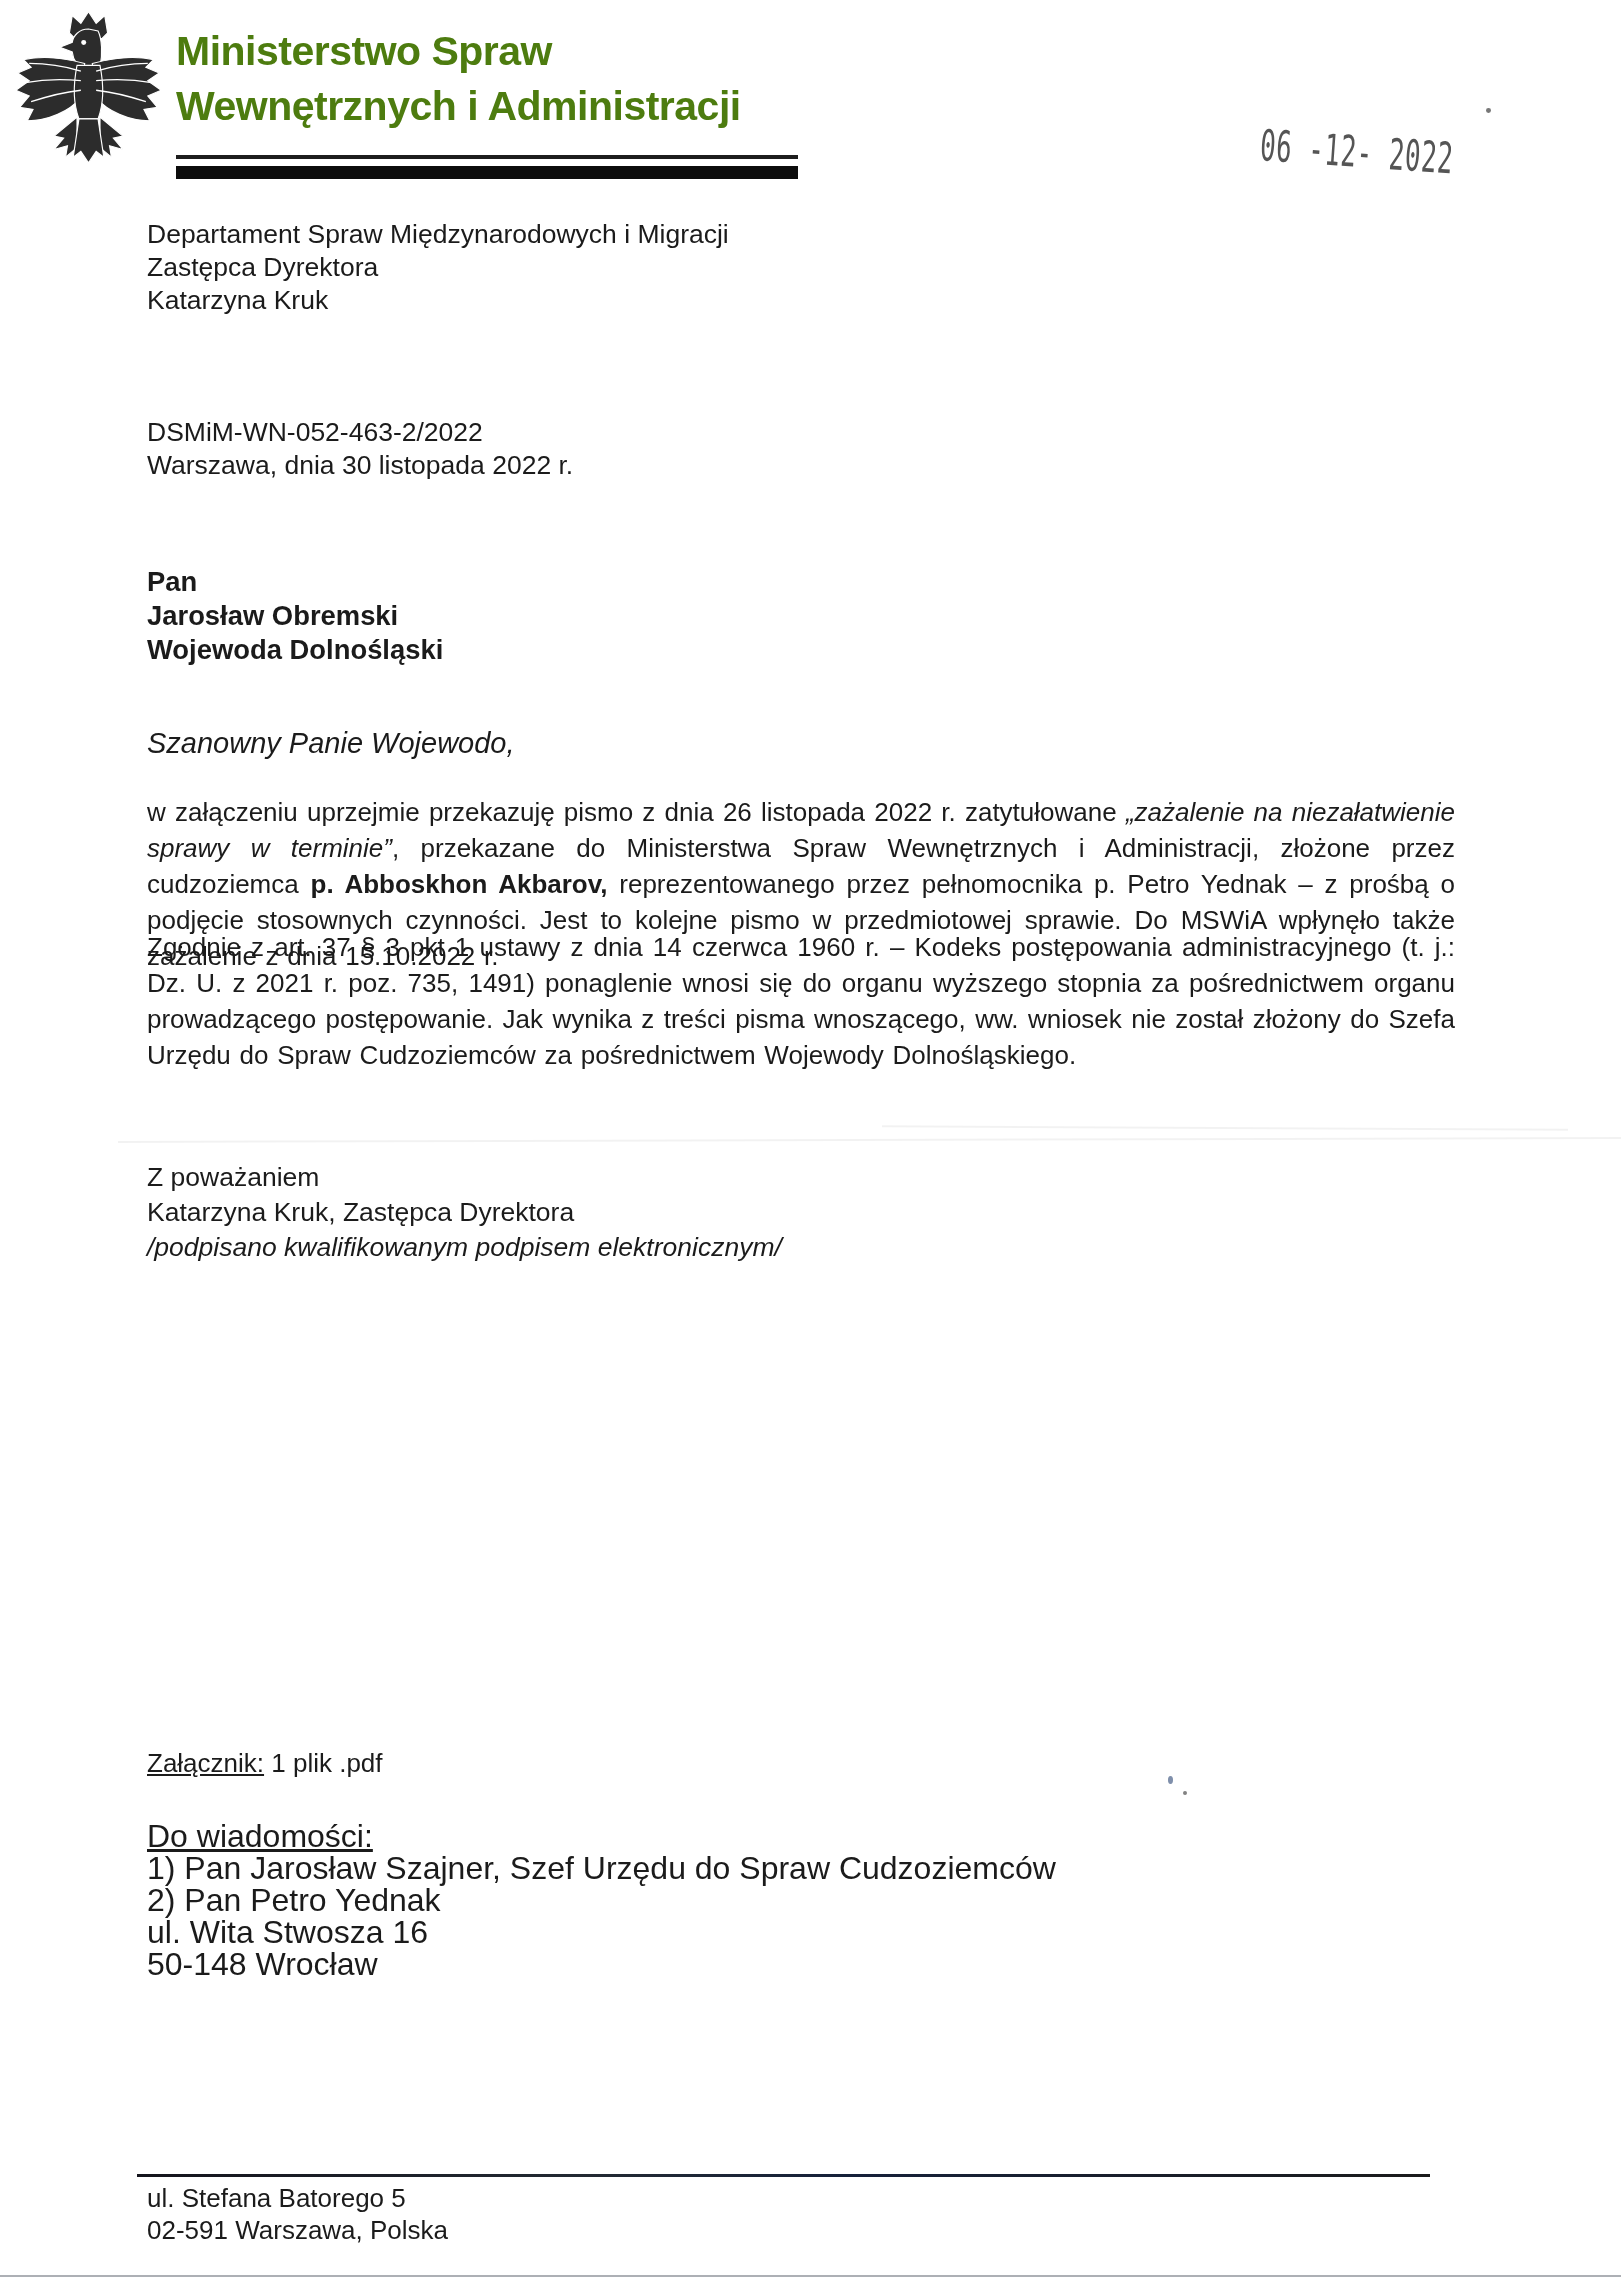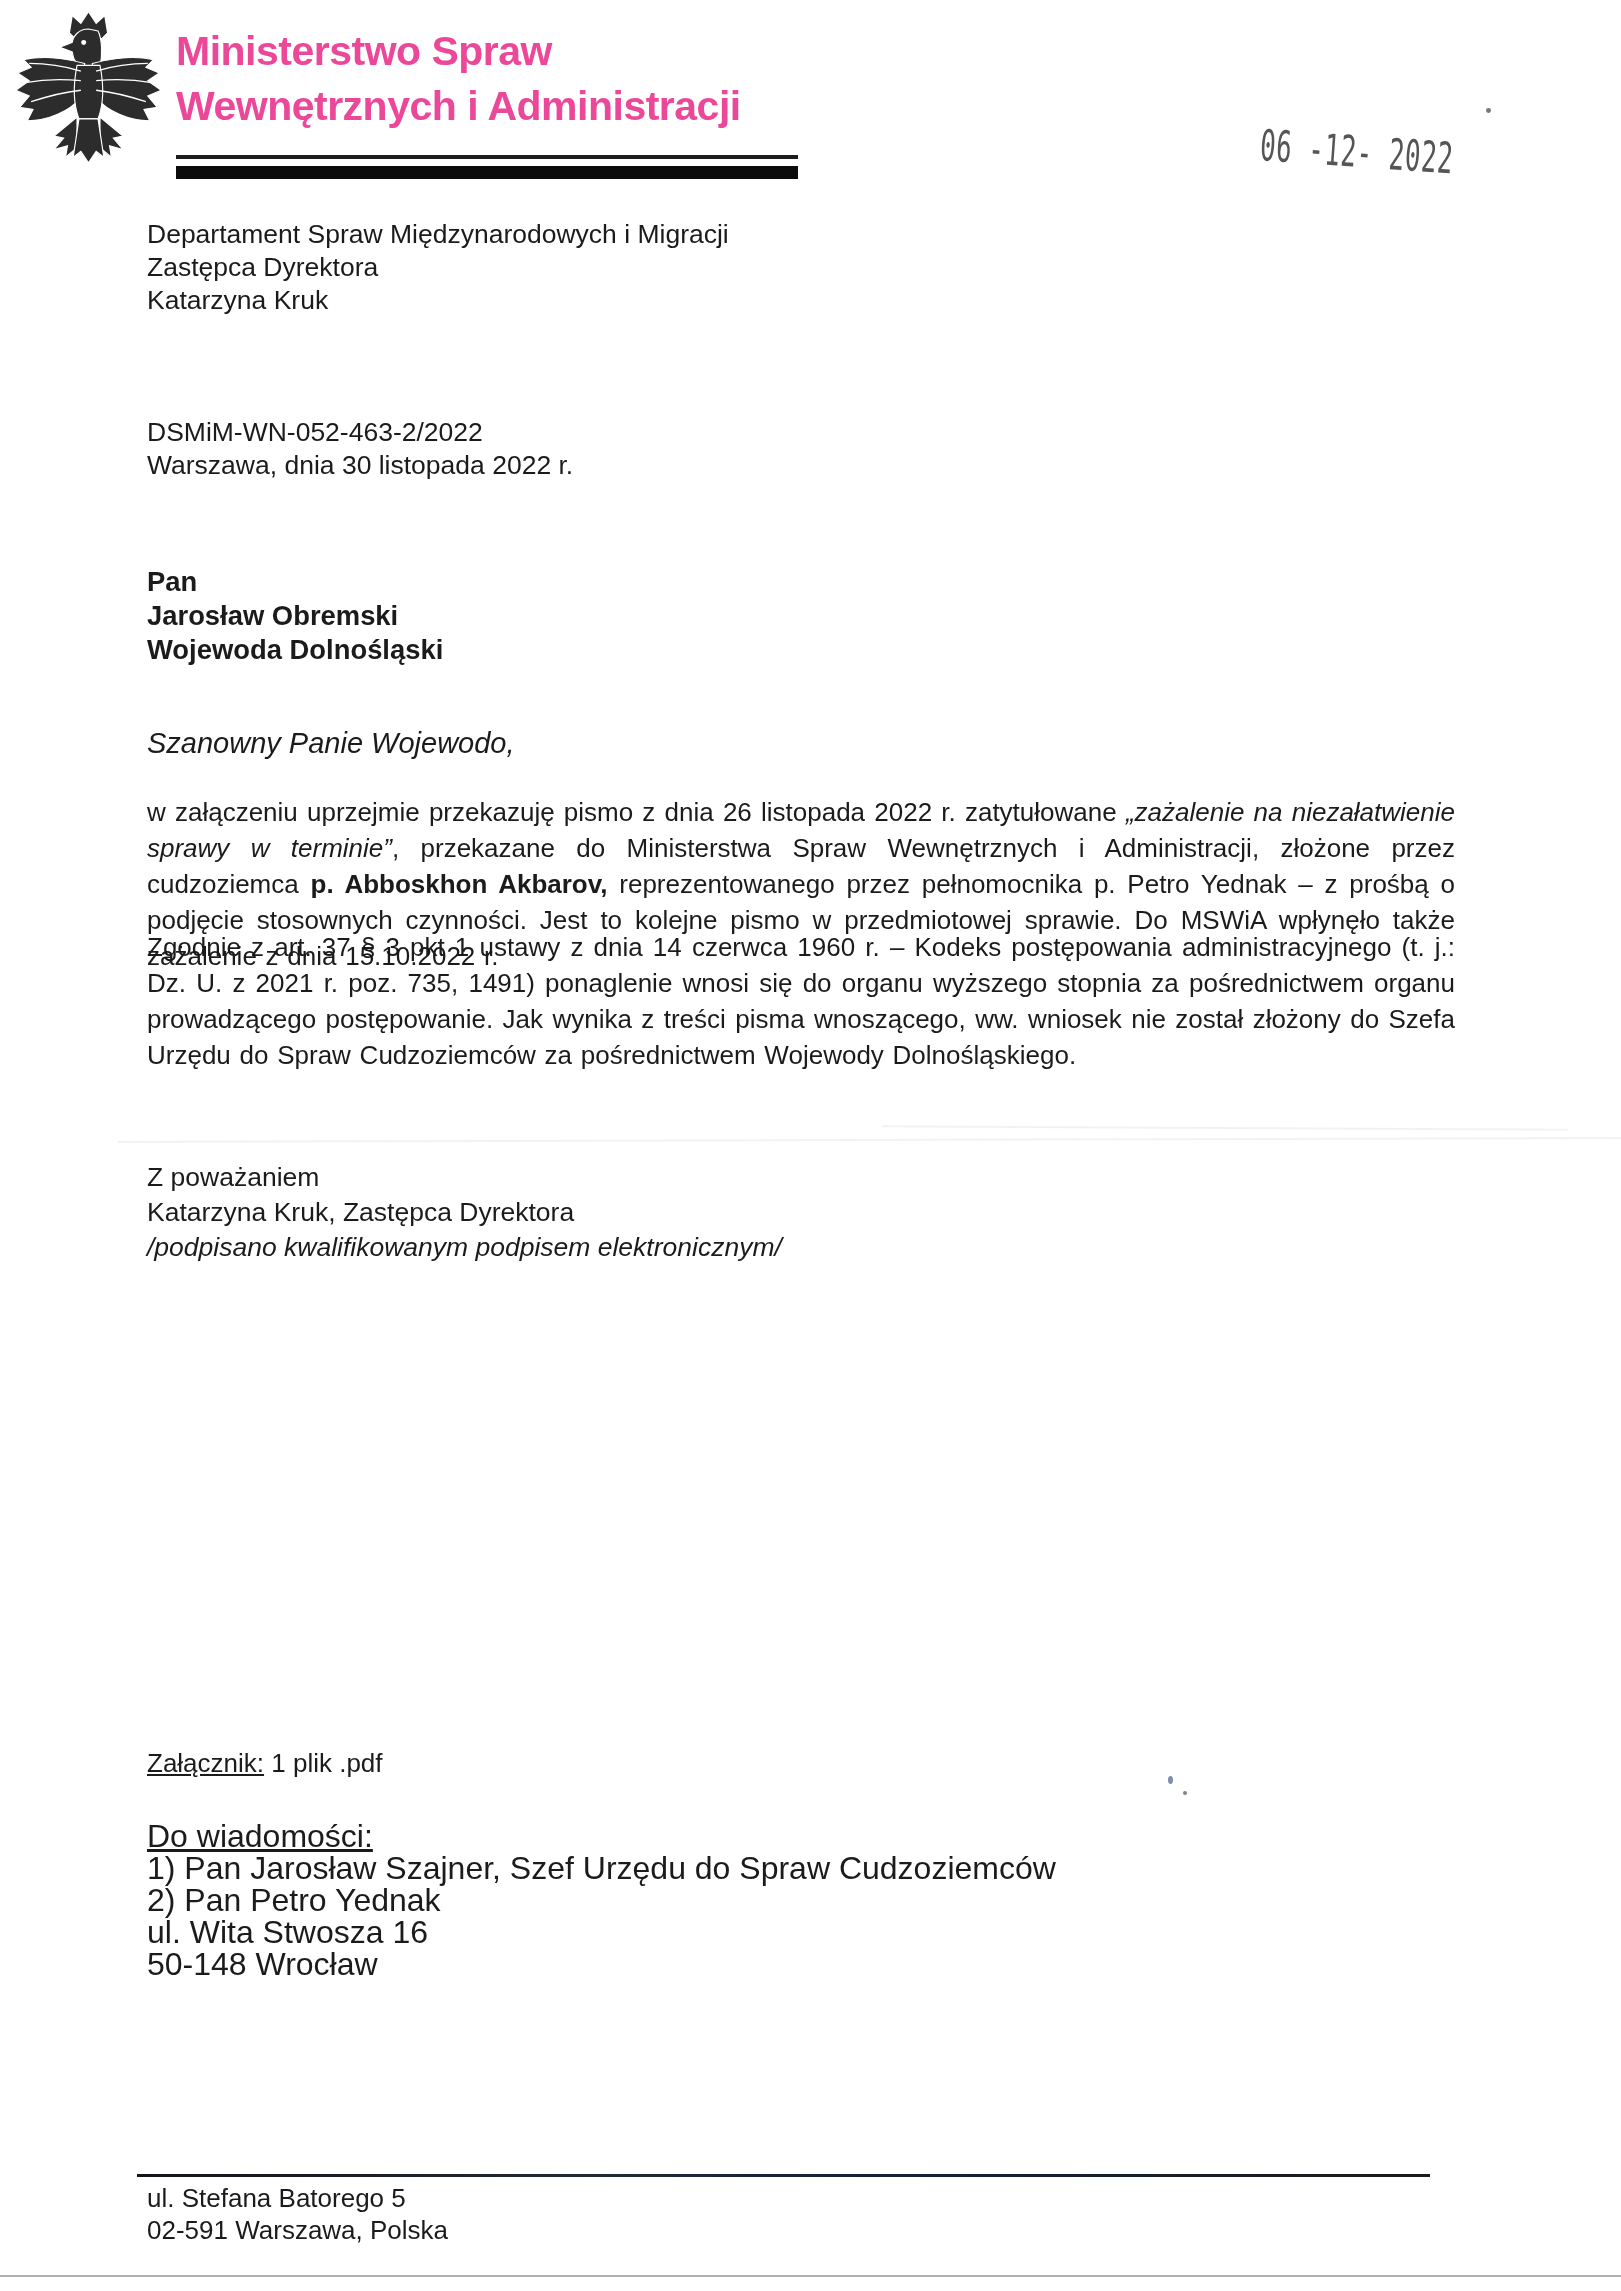--- a/index.html
+++ b/index.html
@@ -12,21 +12,21 @@
     color:#1b1b1b;
     overflow:hidden;
   }
   .abs { position:absolute; }
 
   
   .emblem { left:11.8px; top:3.9px; width:153px; height:182px; }
   .ministry {
     left:176px; top:23.5px;
     font-size:41px; font-weight:700; letter-spacing:-0.5px;
-    line-height:55px; color:#ec4899; white-space:nowrap;
+    line-height:55px; color:#4d7c0f; white-space:nowrap;
   }
   .rule-thin  { left:176px; top:155px; width:622px; height:3.9px;  background:#1d1d1d; }
   .rule-thick { left:176px; top:166px; width:622px; height:12.7px; background:#0c0c0c; }
 
   .stamp {
     left:1262px; top:120px;
     font-family:"DejaVu Sans Mono","Liberation Mono",monospace;
     font-size:43px; color:#3e3e3e; opacity:.88;
     white-space:nowrap; letter-spacing:1px;
     transform:rotate(4deg) scaleX(0.6);

